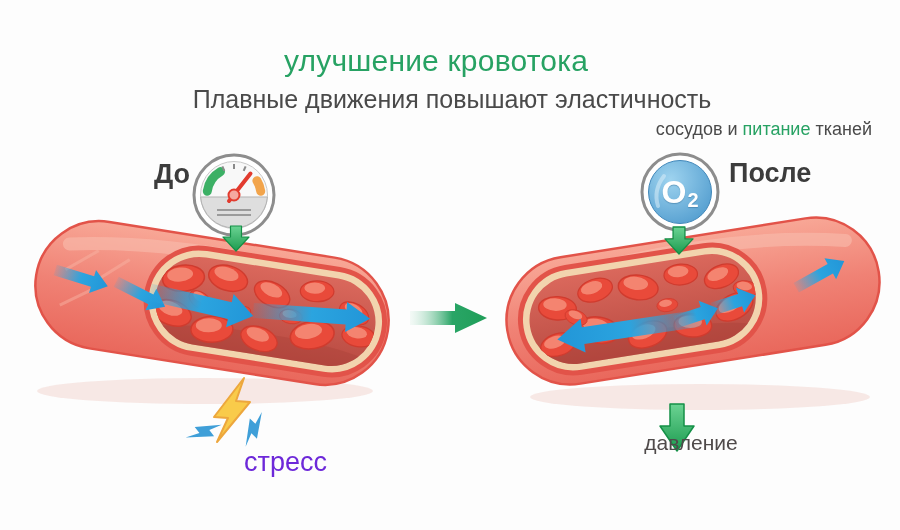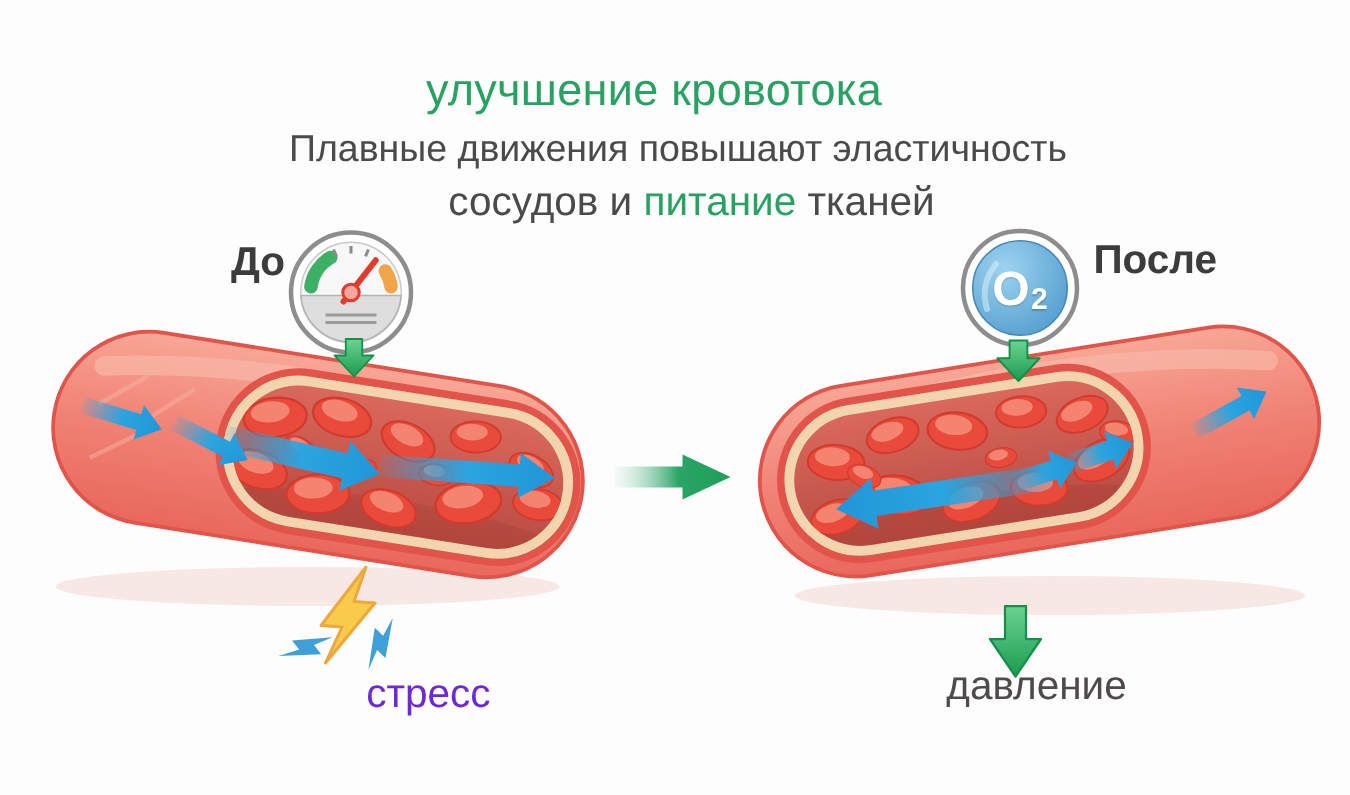--- a/index.html
+++ b/index.html
@@ -8,26 +8,26 @@
     background:#fdfdfd;
     font-family:"Liberation Sans","DejaVu Sans",sans-serif;
   }
   .art{position:absolute;left:0;top:0;width:900px;height:530px;}
   .txt{position:absolute;white-space:nowrap;}
   .title{
     left:0;top:44px;width:872px;text-align:center;
     font-size:30px;font-weight:normal;color:#27a263;letter-spacing:.2px;
   }
   .sub1{left:16px;top:85px;width:872px;text-align:center;font-size:25px;color:#4a4a4a;}
-  .sub2{left:0;top:119px;width:872px;text-align:center;font-size:27px;color:#4a4a4a;padding-left:25px;}
+  .sub2{left:0;top:119px;width:872px;text-align:right;font-size:18px;color:#4a4a4a;}
   .sub2 .hl{color:#27a263;}
   .before-label{left:104px;top:159px;width:86px;text-align:right;font-size:27px;font-weight:bold;color:#3c3c3c;}
   .after-label{left:729px;top:158px;width:150px;text-align:left;font-size:27px;font-weight:bold;color:#3c3c3c;}
   .stress-label{left:153px;top:447px;width:174px;text-align:right;font-size:27px;color:#6d28d9;}
-  .pressure-label{left:599px;top:442px;width:184px;text-align:center;font-size:27px;color:#4f4a4a;}
+  .pressure-label{left:599px;top:431px;width:184px;text-align:center;font-size:21px;color:#4f4a4a;}
   .o2text{
     left:646px;top:169px;width:68px;height:46px;
     display:flex;align-items:center;justify-content:center;
     color:#ffffff;font-weight:bold;font-size:32px;
     text-shadow:0 1px 1px rgba(30,80,120,.35);
   }
   .o2text .sub{font-size:20px;position:relative;top:8px;margin-left:1px;}
 </style>
 </head>
 <body>

